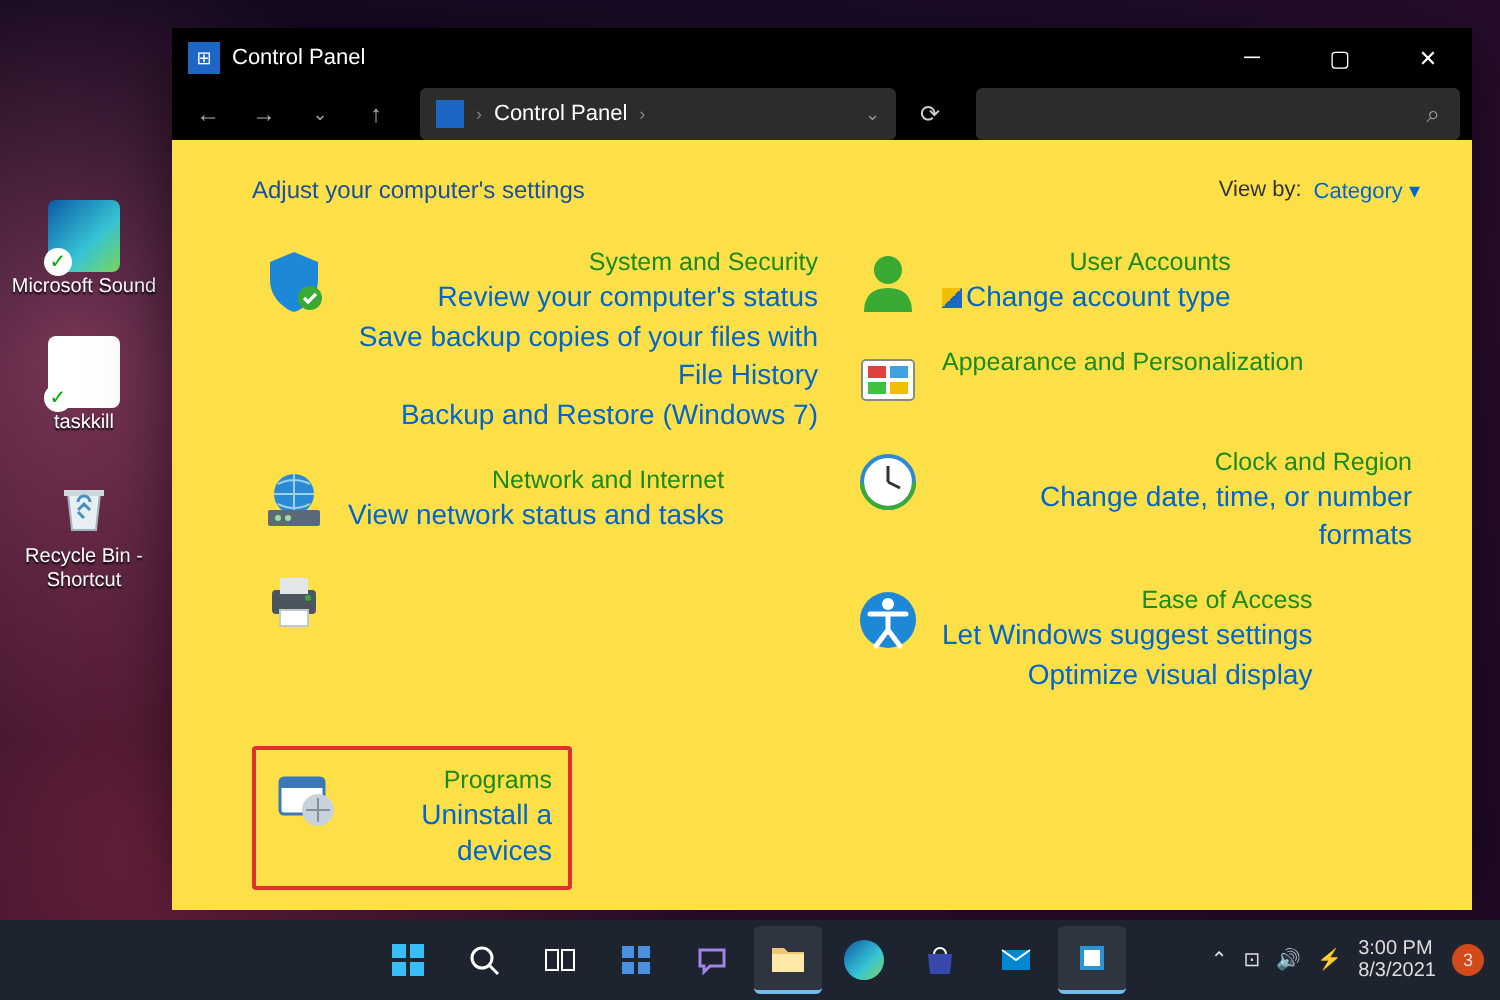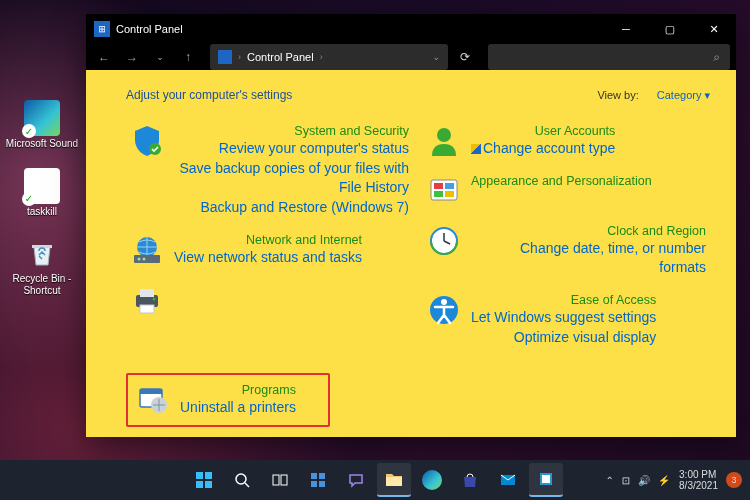--- a/index.html
+++ b/index.html
@@ -69,26 +69,26 @@
   .search{
     flex:1;height:26px;background:#2c2c2c;border-radius:3px;margin-left:6px;
     display:flex;align-items:center;justify-content:flex-end;padding:0 10px;color:#999;
   }
   .content {
     flex:1;background:#fde047;padding:18px 26px 10px 40px;
     display:flex;flex-direction:column;font-size:11px;
   }
   .toprow{display:flex;align-items:center;color:#1a4f9c;}
   .toprow .adjust{color:#1a4f9c;font-size:12px;}
-  .viewby{margin-left:auto;display:flex;align-items:center;gap:18px;font-size:11px;color:#333;}
+  .viewby{margin-left:auto;display:flex;align-items:center;gap:6px;font-size:11px;color:#333;}
   .viewby a{color:#0066cc;cursor:pointer;}
   .cols{display:flex;gap:10px;margin-top:18px;}
   .col{flex:1;display:flex;flex-direction:column;gap:8px;}
   .cat{display:flex;gap:10px;padding:4px 4px;border-radius:2px;text-align:right;}
-  .cat.boxed{border:2px solid #e03030;padding:8px 8px;width:204px;margin-top:44px;}
+  .cat.boxed{border:2px solid #e03030;padding:8px 8px;width:160px;margin-top:44px;}
   .caticon{width:34px;height:34px;flex-shrink:0;display:flex;align-items:center;justify-content:center;}
   .catbody{display:flex;flex-direction:column;gap:1px;}
   .cattitle{color:#1a8a1a;font-size:12.5px;cursor:pointer;}
   .catlink{color:#0066cc;font-size:14px;cursor:pointer;line-height:1.35;}
   
   .taskbar{
     position:absolute;bottom:0;left:0;right:0;height:40px;
     background:#1d2430;display:flex;align-items:center;color:#fff;
   }
   .tbcenter{margin:0 auto;display:flex;gap:4px;}
@@ -212,21 +212,21 @@
           <div class="caticon">
             <svg width="34" height="34" viewBox="0 0 34 34">
                 <rect x="4" y="6" width="22" height="18" rx="2" fill="#fff" stroke="#3a78b8" stroke-width="1.5"></rect>
                 <rect x="4" y="6" width="22" height="5" fill="#3a78b8"></rect>
                 <circle cx="23" cy="22" r="8" fill="#c8d2da"></circle>
                 <path d="M23 16 v12 M17 22 h12" stroke="#868f98" stroke-width="1"></path>
               </svg>
           </div>
           <div class="catbody">
             <a class="cattitle">Programs</a>
-            <a class="catlink">Uninstall a printers</a>
+            <a class="catlink">Uninstall a devices</a>
           </div>
         </div>
       </div>
 
       <div class="col">
         <div class="cat">
           <div class="caticon">
             <svg width="34" height="34" viewBox="0 0 34 34">
                 <circle cx="17" cy="11" r="7" fill="#3aaa35"></circle>
                 <path d="M5 32 Q5 20 17 20 Q29 20 29 32 Z" fill="#3aaa35"></path>

